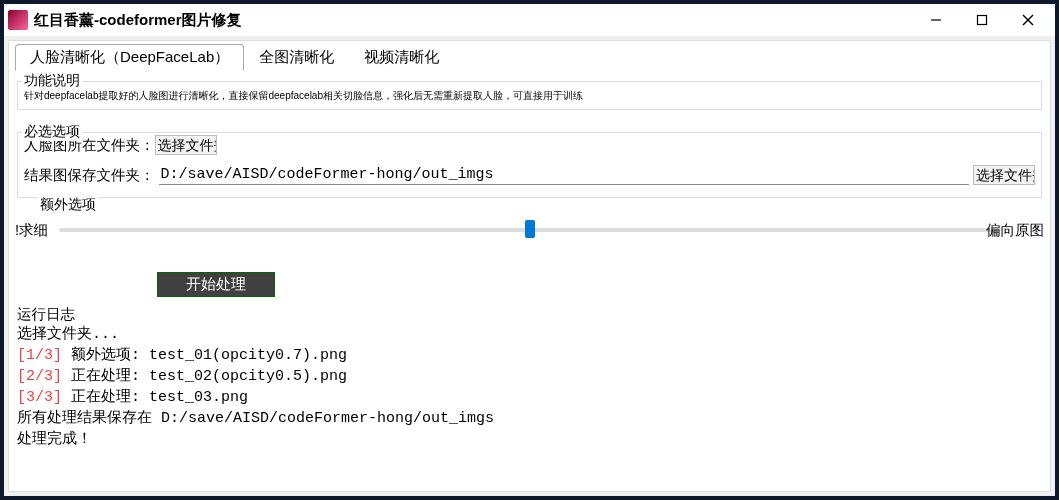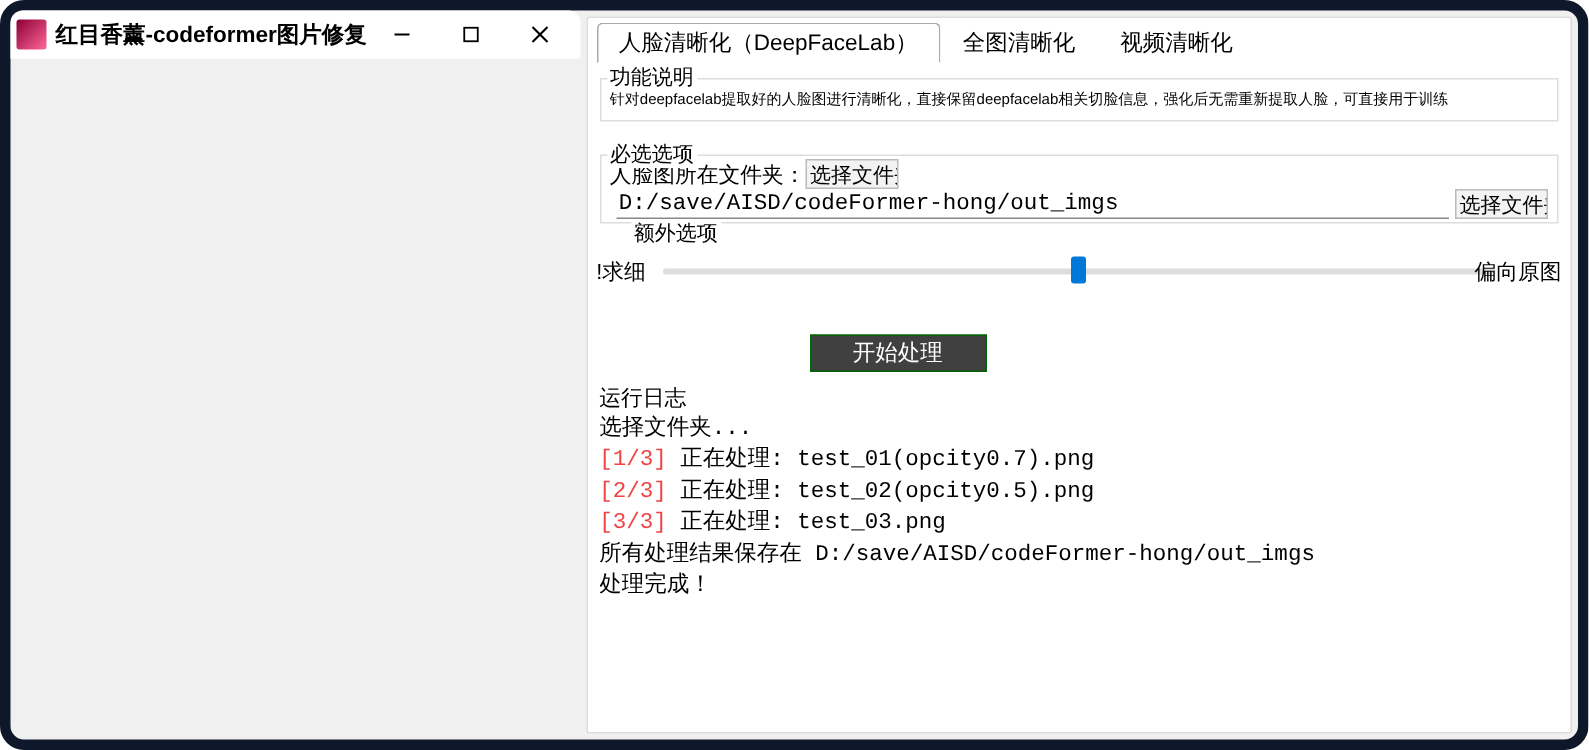--- a/index.html
+++ b/index.html
@@ -8,23 +8,24 @@
       font-size: 14px;
       background: #fff;
       color: #000;
       width: 1059px;
       height: 500px;
       overflow: hidden;
     }
     .window {
       width: 100%;
       height: 100%;
-      border: 7px solid #0f172a;
-      border-radius: 16px;
-      display: flex;
+      border: 4px solid #0f172a;
+      border-radius: 0;
+      display: flex;
+      flex-direction: column;
       background: #f0f0f0;
     }
     .titlebar {
       height: 32px;
       display: flex;
       align-items: center;
       padding: 0 4px;
       background: #fff;
       border-radius: 8px 8px 0 0;
     }
@@ -106,21 +107,21 @@
       font-size: 14px;
     }
     .desc-text {
       font-size: 10px;
       line-height: 1.5;
       padding-top: 2px;
     }
     .row {
       display: flex;
       align-items: center;
-      margin-bottom: 0;
+      margin-bottom: 10px;
     }
     .row-label {
       font-size: 14.5px;
       white-space: nowrap;
     }
     .row-input {
       flex: 1;
       border: none;
       border-bottom: 1px solid #888;
       font-family: "Courier New", monospace;
@@ -252,20 +253,21 @@
 
       <div style="height:14px"></div>
 
       <div class="groupbox" style="padding-top:2px;padding-bottom:2px;">
         <div class="group-legend">必选选项</div>
         <div class="row">
           <span class="row-label">人脸图所在文件夹：</span>
           <button class="row-btn">选择文件夹</button>
         </div>
         <div class="row">
+          <span class="row-label">结果图保存文件夹：</span>
           <input class="row-input" value="D:/save/AISD/codeFormer-hong/out_imgs" style="">
           <button class="row-btn">选择文件夹</button>
         </div>
       </div>
 
       <div class="extra-options" style="position:relative;">
         <div style="position:absolute;top:-10px;left:21px;background:#fff;padding:0 2px;font-size:14px">额外选项</div>
         <div class="slider-row">
           <span class="slider-left-label">!求细</span>
           <div class="slider-track">
@@ -274,21 +276,21 @@
           <span class="slider-right-label">偏向原图</span>
         </div>
       </div>
 
       <div class="process-btn-row">
         <button class="process-btn">开始处理</button>
       </div>
 
       <div class="log-label">运行日志</div>
       <div class="log-box"><span>选择文件夹...</span>
-<span class="log-bracket">[1/3]</span><span> 正在处理: test_01(opcity0.7).png</span>
+<span class="log-bracket">[1/3]</span><span> 额外选项: test_01(opcity0.7).png</span>
 <span class="log-bracket">[2/3]</span><span> 正在处理: test_02(opcity0.5).png</span>
 <span class="log-bracket">[3/3]</span><span> 正在处理: test_03.png</span>
 <span>所有处理结果保存在 D:/save/AISD/codeFormer-hong/out_imgs</span>
 <span>处理完成！</span></div>
 
     </div>
   </div>
 </div>
 
 </body></html>

